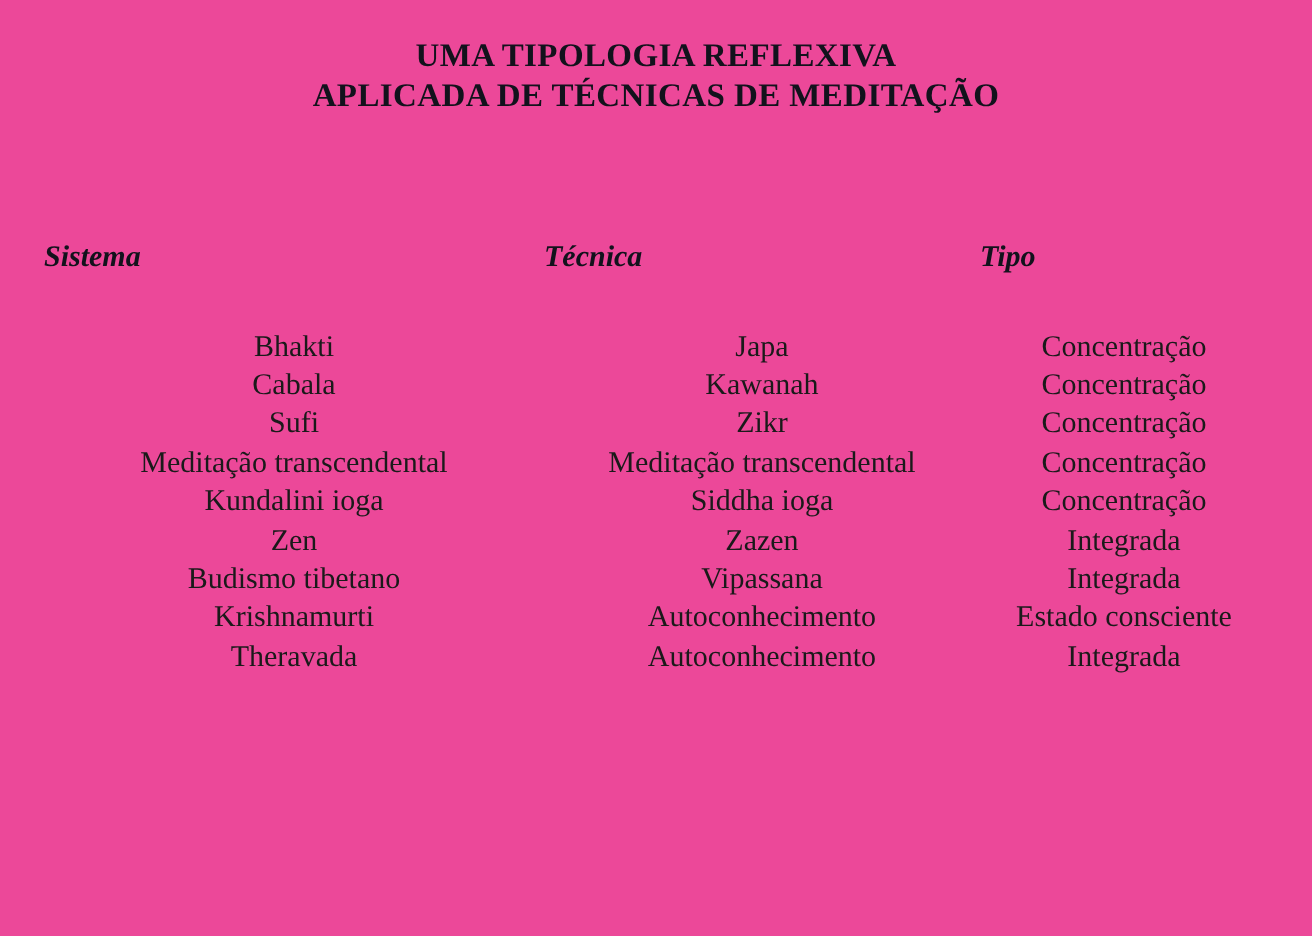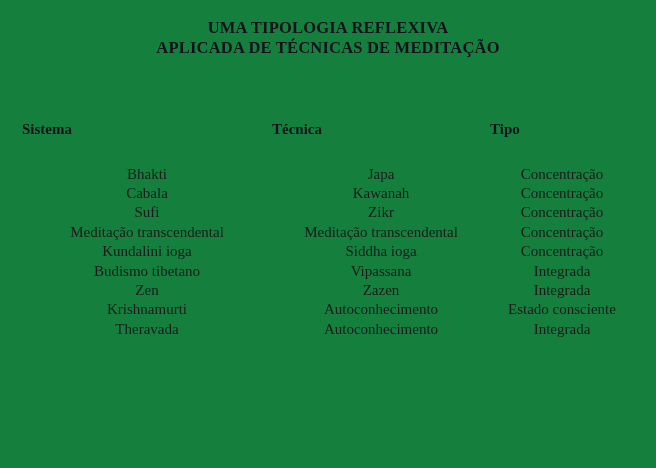--- a/index.html
+++ b/index.html
@@ -13,21 +13,21 @@
     height: 468px;
     overflow: hidden;
     font-family: "Liberation Serif", "DejaVu Serif", serif;
     color: #1a1a1a;
     -webkit-font-smoothing: antialiased;
   }
   .page {
     position: relative;
     width: 656px;
     height: 468px;
-    background: #15803d;
+    background: #ec4899;
     box-sizing: border-box;
   }
 
   
   .title-block {
     position: absolute;
     left: 0;
     top: 18px;
     width: 656px;
     text-align: center;
@@ -60,20 +60,21 @@
     text-align: left;
     font-weight: bold;
     font-size: 15px;
     line-height: 19.5px;
     padding: 0;
     color: #12121c;
     white-space: nowrap;
   }
   .head-row th {
     height: 19px;
+    font-style: italic;
   }
   .spacer-row td {
     height: 25px;
     padding: 0;
     line-height: 25px;
     font-size: 1px;
   }
   .typology-table td {
     text-align: center;
     font-weight: normal;
@@ -135,27 +136,27 @@
         <td>Meditação transcendental</td>
         <td>Meditação transcendental</td>
         <td>Concentração</td>
       </tr>
       <tr class="data-row">
         <td>Kundalini ioga</td>
         <td>Siddha ioga</td>
         <td>Concentração</td>
       </tr>
       <tr class="data-row">
-        <td>Budismo tibetano</td>
-        <td>Vipassana</td>
+        <td>Zen</td>
+        <td>Zazen</td>
         <td>Integrada</td>
       </tr>
       <tr class="data-row">
-        <td>Zen</td>
-        <td>Zazen</td>
+        <td>Budismo tibetano</td>
+        <td>Vipassana</td>
         <td>Integrada</td>
       </tr>
       <tr class="data-row">
         <td>Krishnamurti</td>
         <td>Autoconhecimento</td>
         <td>Estado consciente</td>
       </tr>
       <tr class="data-row">
         <td>Theravada</td>
         <td>Autoconhecimento</td>

